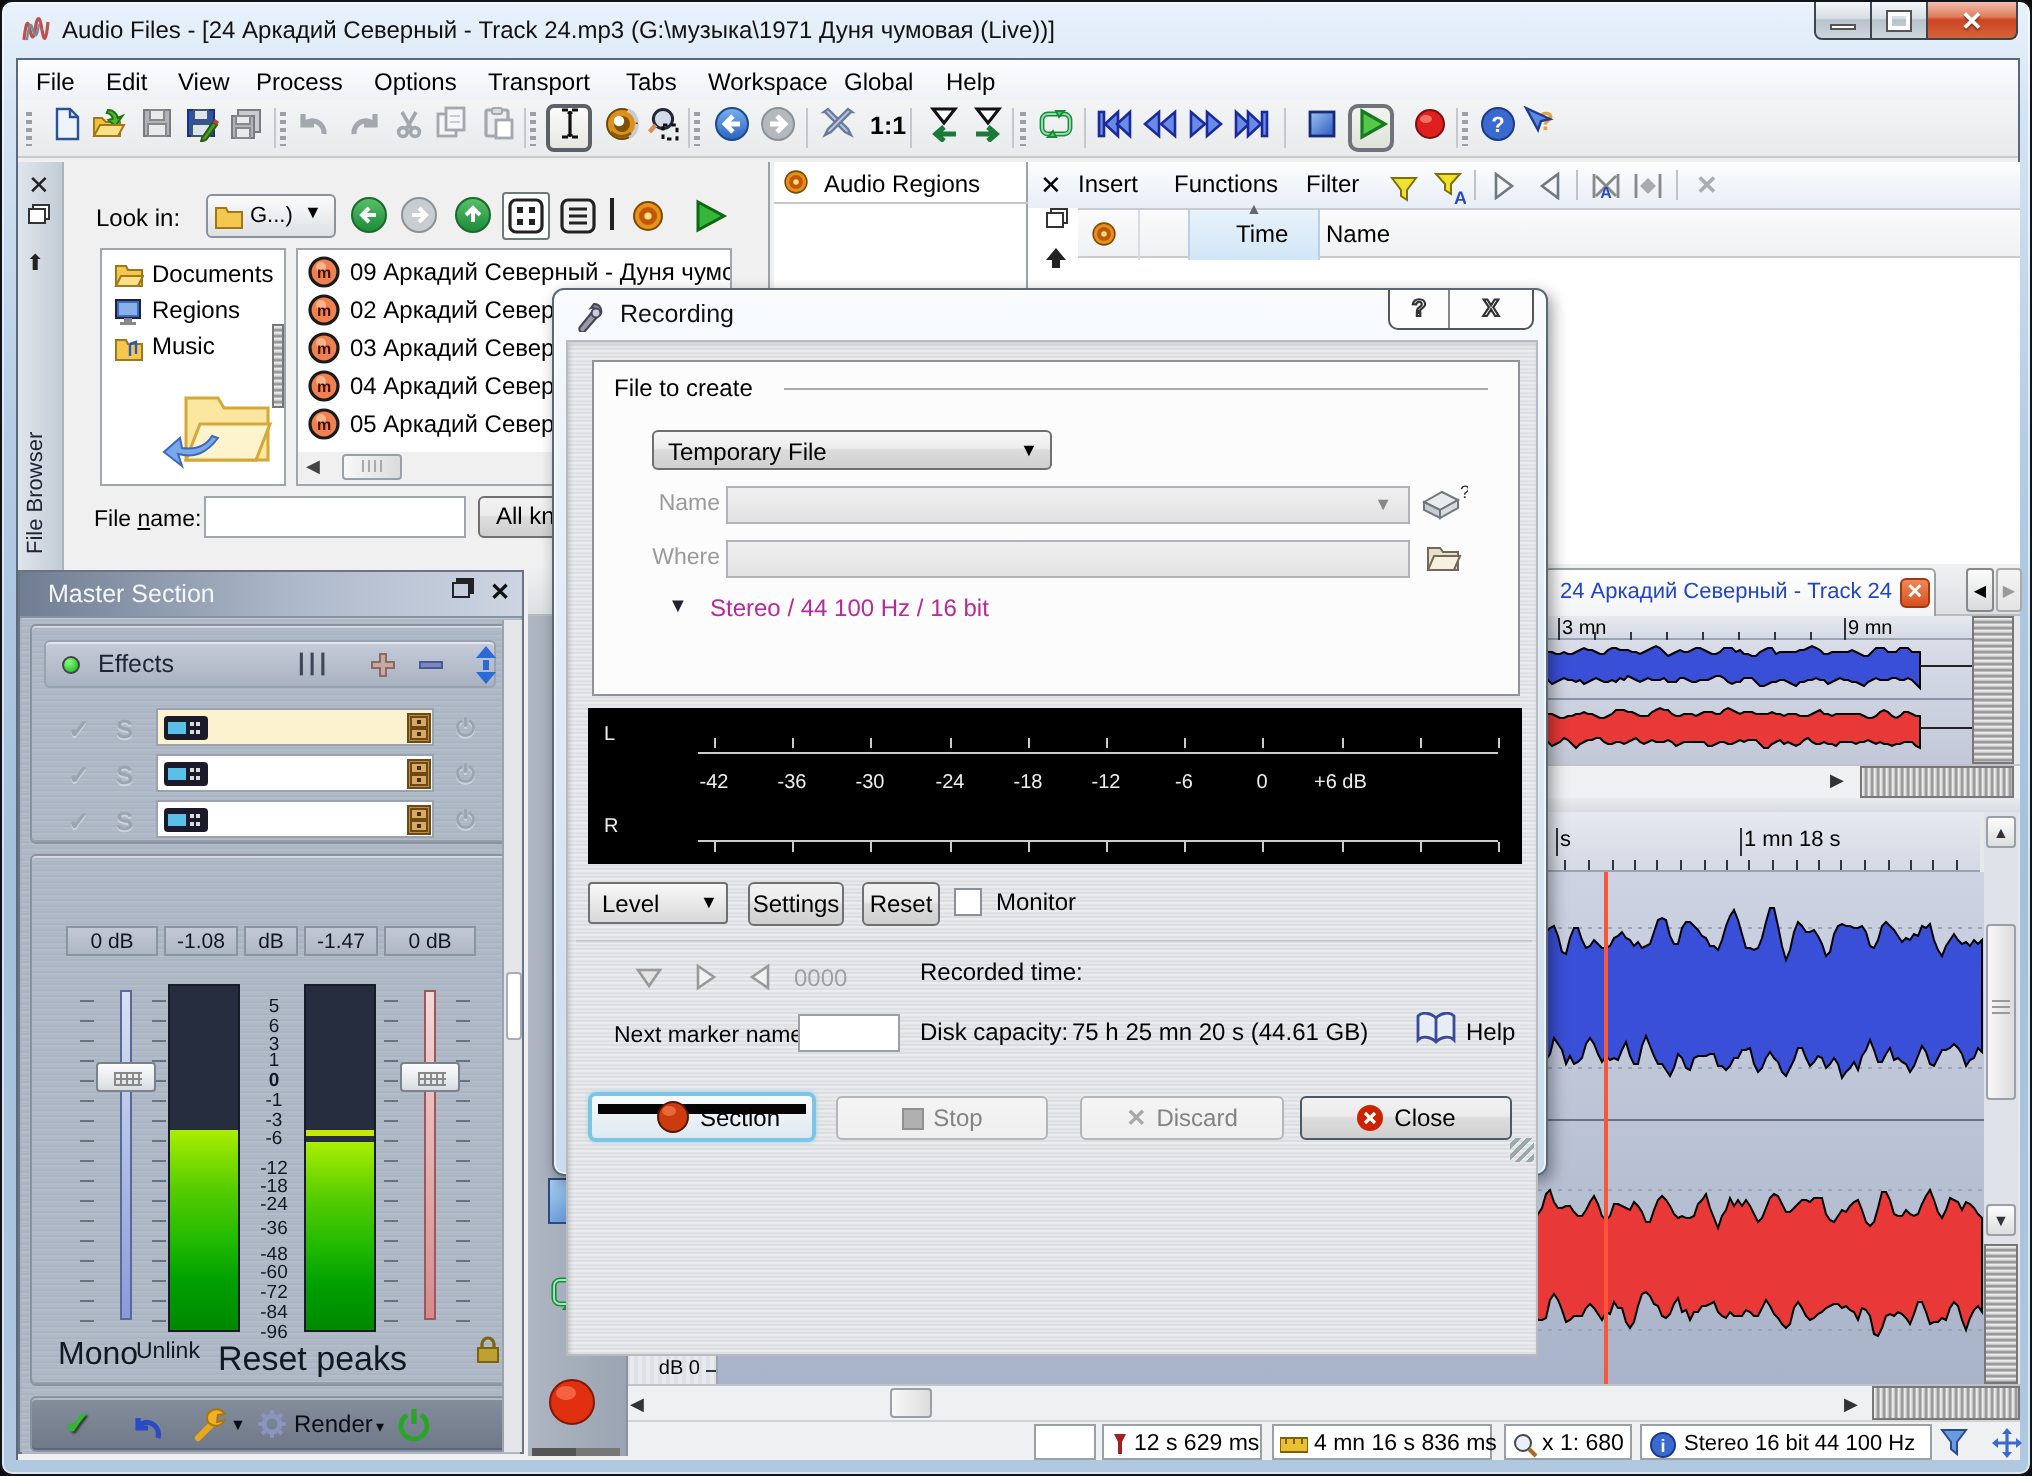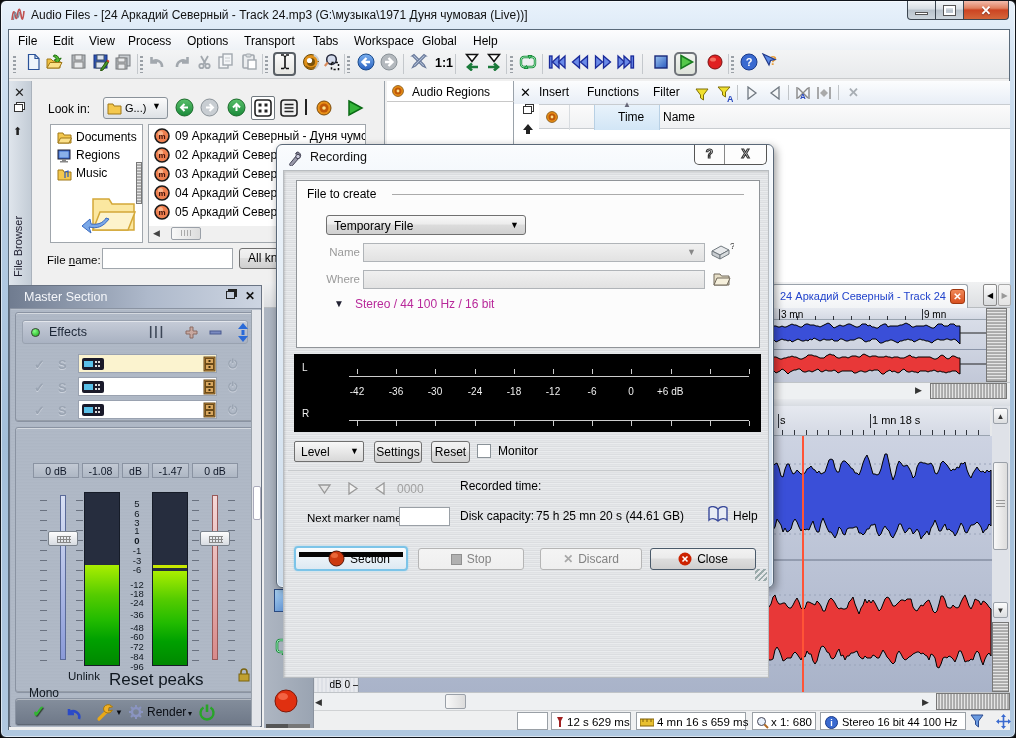--- a/index.html
+++ b/index.html
@@ -519,21 +519,21 @@
           <svg class="abs" style="left:3px;top:3px" width="10" height="12" viewBox="0 0 10 12">
             <path d="M2 1 h6 l-2 4 v6 h-2 V5 z" fill="#a02020"></path>
           </svg>
           <span class="abs" style="left:15px;top:3px;white-space:nowrap;font-size:11.5px">12 s 629 ms</span>
         </div>
         <div class="abs" style="left:322px;top:1px;width:110px;height:18px;background:#fff;border:1px solid #9aa0a6">
           <svg class="abs" style="left:3px;top:5px" width="14" height="9" viewBox="0 0 14 9">
             <rect x="0" y="1" width="14" height="7" fill="#e8c030" stroke="#806008"></rect>
             <path d="M3 1 v3 M7 1 v3 M11 1 v3" stroke="#806008"></path>
           </svg>
-          <span class="abs" style="left:20px;top:3px;white-space:nowrap;font-size:11.5px">4 mn 16 s 659 ms</span>
+          <span class="abs" style="left:20px;top:3px;white-space:nowrap;font-size:11.5px">4 mn 16 s 836 ms</span>
         </div>
         <div class="abs" style="left:438px;top:1px;width:64px;height:18px;background:#fff;border:1px solid #9aa0a6">
           <svg class="abs" style="left:3px;top:3px" width="13" height="13" viewBox="0 0 13 13">
             <circle cx="5.5" cy="5.5" r="4" fill="#e8f0fa" stroke="#445"></circle>
             <path d="M8.5 8.5 l3.5 3.5" stroke="#b06820" stroke-width="2"></path>
           </svg>
           <span class="abs" style="left:18px;top:3px;white-space:nowrap;font-size:11.5px">x 1: 680</span>
         </div>
         <div class="abs" style="left:506px;top:1px;width:146px;height:18px;background:#fff;border:1px solid #9aa0a6">
           <svg class="abs" style="left:4px;top:3px" width="13" height="13" viewBox="0 0 13 13">
@@ -733,21 +733,21 @@
             <div class="abs" style="left:107px;top:136px;width:28px;text-align:center;font-size:9.5px;font-weight:normal;color:#101820">-6</div>
             <div class="abs" style="left:107px;top:151px;width:28px;text-align:center;font-size:9.5px;font-weight:normal;color:#101820">-12</div>
             <div class="abs" style="left:107px;top:160px;width:28px;text-align:center;font-size:9.5px;font-weight:normal;color:#101820">-18</div>
             <div class="abs" style="left:107px;top:169px;width:28px;text-align:center;font-size:9.5px;font-weight:normal;color:#101820">-24</div>
             <div class="abs" style="left:107px;top:181px;width:28px;text-align:center;font-size:9.5px;font-weight:normal;color:#101820">-36</div>
             <div class="abs" style="left:107px;top:194px;width:28px;text-align:center;font-size:9.5px;font-weight:normal;color:#101820">-48</div>
             <div class="abs" style="left:107px;top:203px;width:28px;text-align:center;font-size:9.5px;font-weight:normal;color:#101820">-60</div>
             <div class="abs" style="left:107px;top:213px;width:28px;text-align:center;font-size:9.5px;font-weight:normal;color:#101820">-72</div>
             <div class="abs" style="left:107px;top:223px;width:28px;text-align:center;font-size:9.5px;font-weight:normal;color:#101820">-84</div>
             <div class="abs" style="left:107px;top:233px;width:28px;text-align:center;font-size:9.5px;font-weight:normal;color:#101820">-96</div>
-            <span class="abs" style="left:13px;top:258px;font-size:12px;color:#101820">Mono</span>
+            <span class="abs" style="left:13px;top:241px;font-size:16px;color:#101820">Mono</span>
             <span class="abs" style="left:52px;top:242px;font-size:11.5px;color:#101820">Unlink</span>
             <span class="abs" style="left:93px;top:242px;font-size:17px;color:#101820">Reset peaks</span>
             <svg class="abs" style="left:222px;top:240px" width="12" height="14" viewBox="0 0 12 14">
               <rect x="1" y="6" width="10" height="7" fill="#c0a030" stroke="#7a6410"></rect>
               <path d="M3 6 v-2 a3 3 0 0 1 6 0 v2" fill="none" stroke="#7a6410" stroke-width="1.6"></path>
             </svg>
           </div>
           <div class="abs metpanel" style="left:4px;top:389px;width:240px;height:28px;background:linear-gradient(180deg,#848e9c,#6e7888)">
  <span class="abs" style="left:16px;top:3px;color:#30b830;font-size:16px;font-weight:bold;text-shadow:1px 1px 1px #304030">✓</span>
  <svg class="abs" style="left:49px;top:5px" width="18" height="18" viewBox="0 0 18 18">

